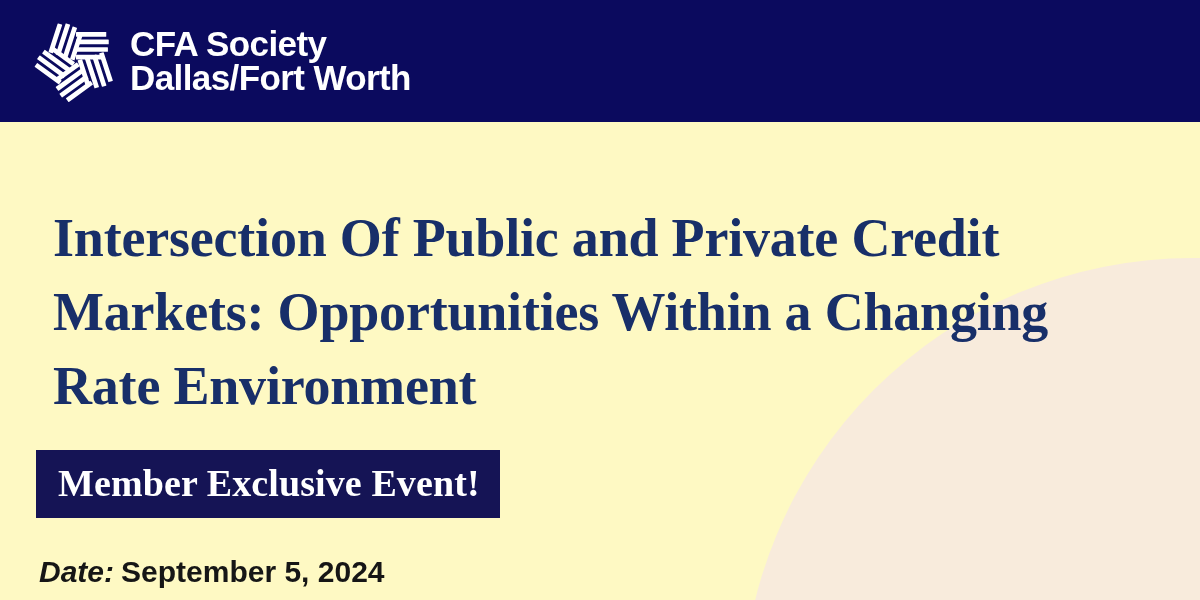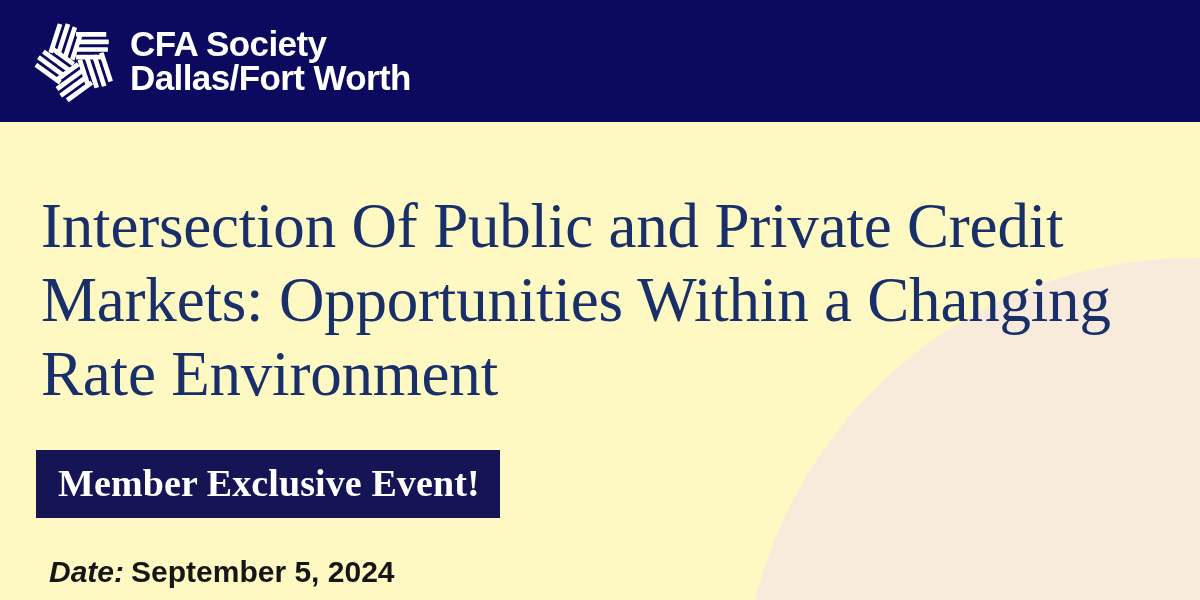--- a/index.html
+++ b/index.html
@@ -77,25 +77,25 @@
     width: 1200px;
     height: 478px;
     z-index: 2;
   }
 
   .event-title {
     position: absolute;
     left: 37px;
     top: 63px;
     width: 1090px;
-    margin: 4px;
+    margin: 16px;
     color: #182f69;
     font-family: "Liberation Serif", serif;
-    font-weight: normal;
-    font-size: 63px;
+    font-weight: bold;
+    font-size: 54px;
     line-height: 74px;
     letter-spacing: -0.2px;
   }
 
   .member-badge {
     position: absolute;
     left: 36px;
     top: 328px;
     background: #151455;
     padding: 11px 20px 13px 22px;
@@ -107,21 +107,21 @@
     font-weight: bold;
     font-size: 38px;
     line-height: 44px;
     letter-spacing: 0.1px;
     white-space: nowrap;
     margin-top: 11px;
   }
 
   .date-line {
     position: absolute;
-    left: 49px;
+    left: 39px;
     top: 432px;
     font-family: "Liberation Sans", sans-serif;
     font-size: 30px;
     line-height: 36px;
     color: #161616;
     white-space: nowrap;
     text-align: right;
   }
   .date-label {
     font-weight: bold;

